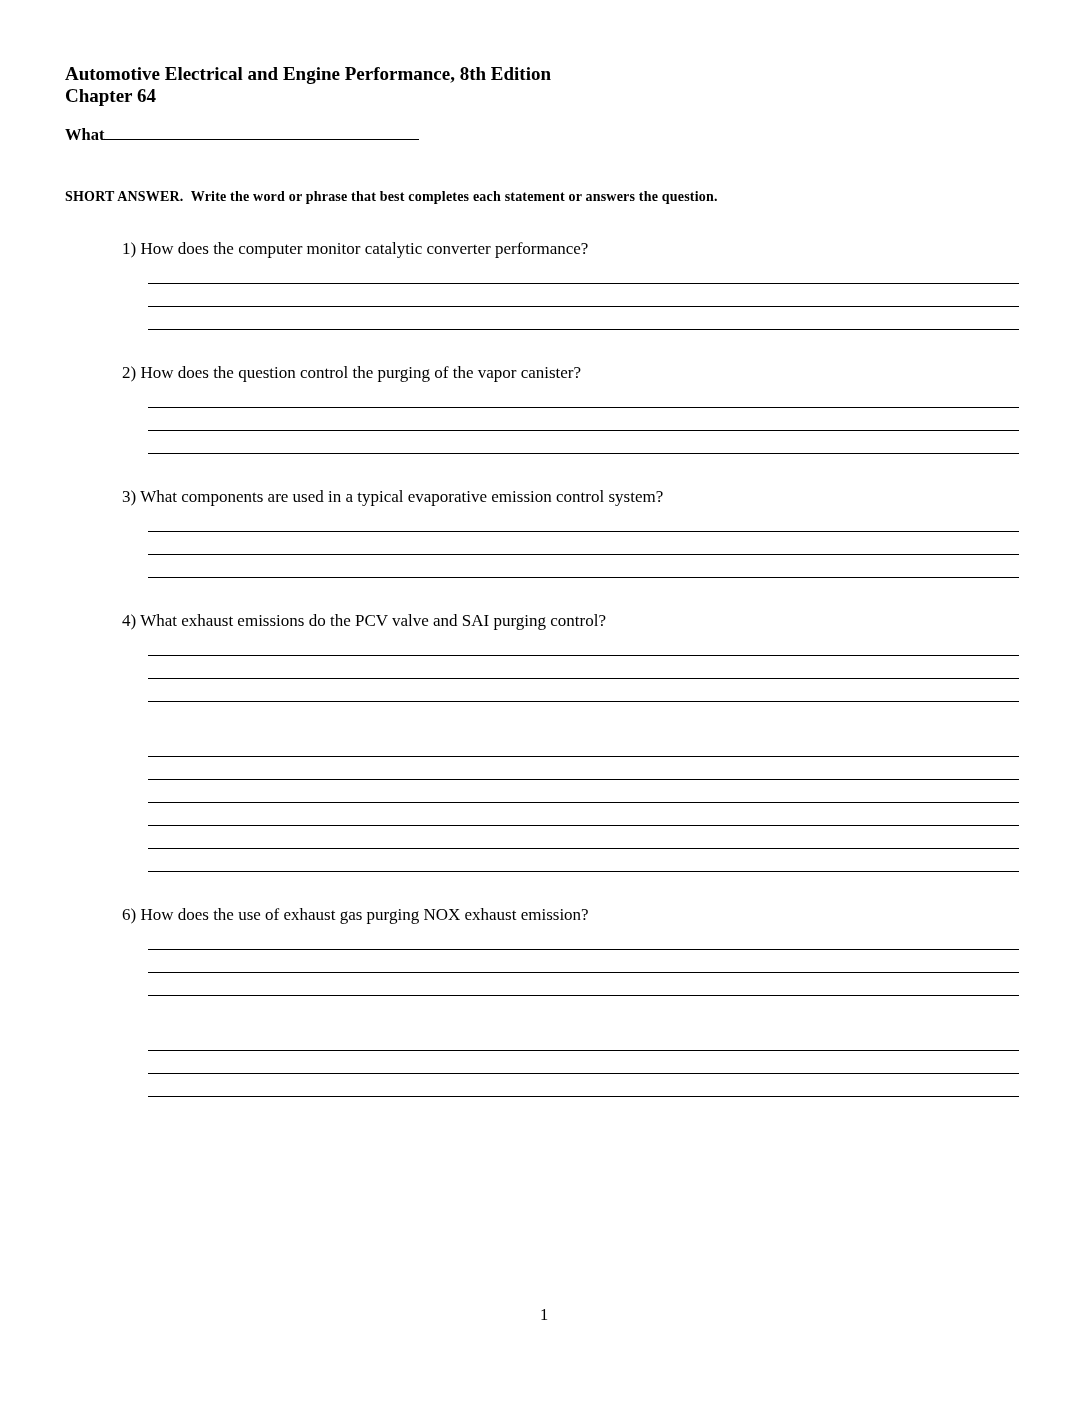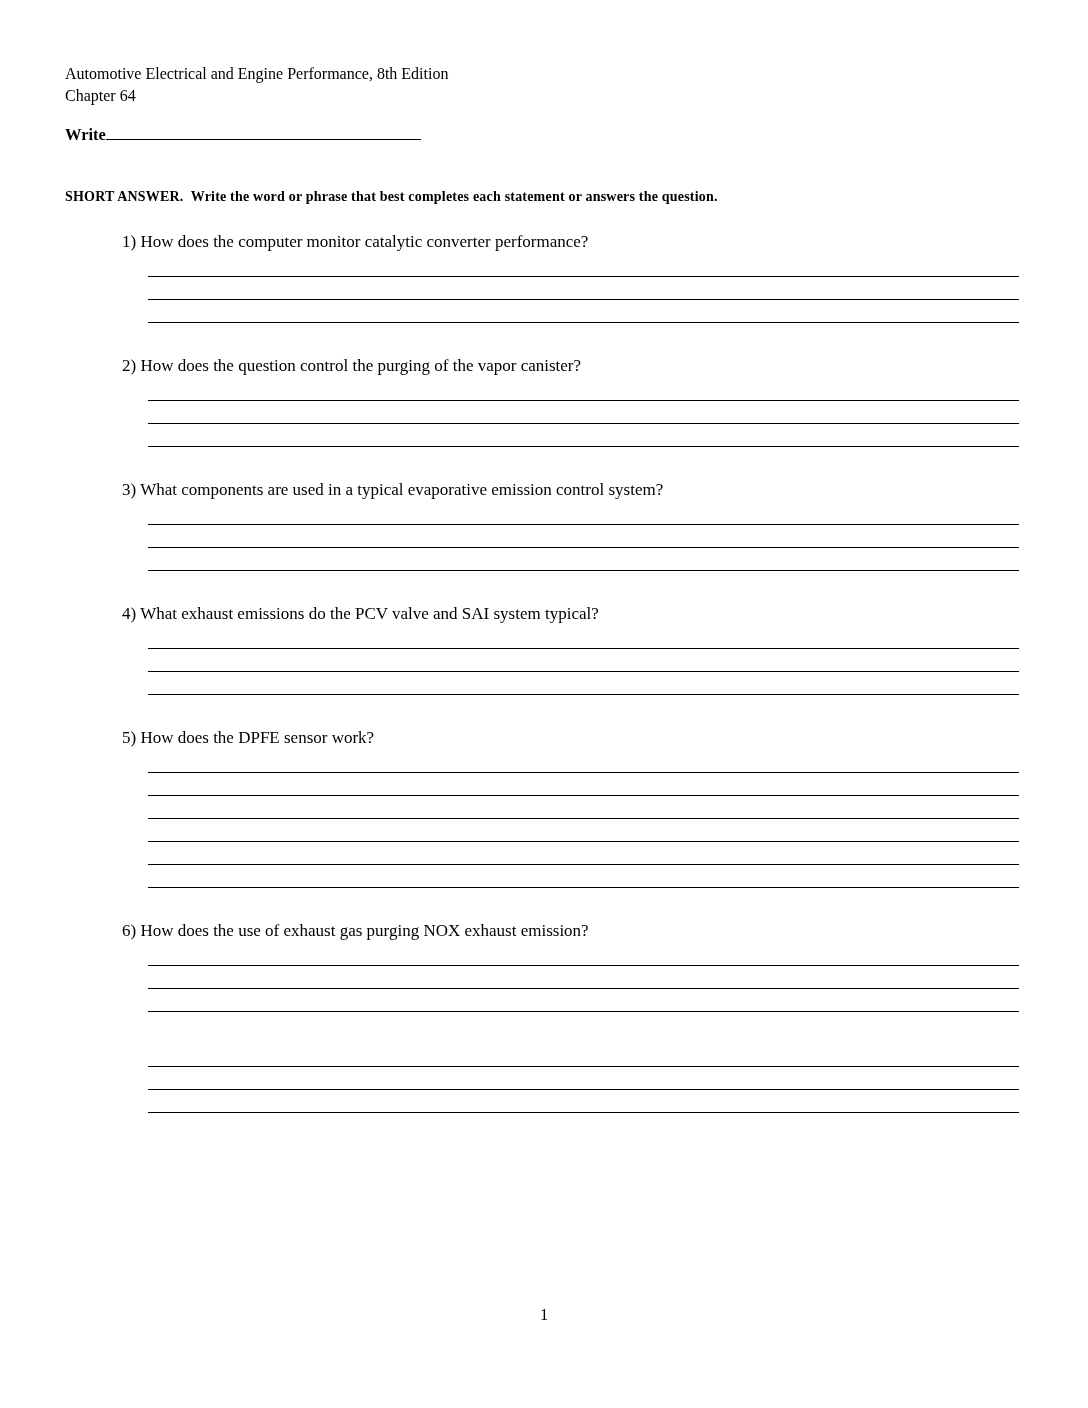--- a/index.html
+++ b/index.html
@@ -13,22 +13,22 @@
     position: relative;
     width: 1088px;
     height: 1408px;
     background: #ffffff;
     overflow: hidden;
   }
   .doc-header {
     position: absolute;
     left: 65px;
     top: 63px;
-    font-weight: normal;
-    font-size: 16px;
+    font-weight: bold;
+    font-size: 19px;
     line-height: 22px;
     white-space: nowrap;
   }
   .name-row {
     position: absolute;
     left: 65px;
     top: 122px;
     font-weight: bold;
     font-size: 16.5px;
     line-height: 21px;
@@ -47,21 +47,21 @@
     top: 186px;
     font-weight: bold;
     font-size: 14px;
     line-height: 22px;
     letter-spacing: 0.2px;
     white-space: pre-wrap;
   }
   .questions {
     position: absolute;
     left: 0;
-    top: 231px;
+    top: 238px;
     width: 1088px;
   }
   .question {
     margin-bottom: 32px;
   }
   .q-text {
     margin-left: 122px;
     font-size: 17px;
     line-height: 21px;
     white-space: nowrap;
@@ -91,21 +91,21 @@
 <body>
 
 <div class="page">
 
   <div class="doc-header">
     <div>Automotive Electrical and Engine Performance, 8th Edition</div>
     <div>Chapter 64</div>
   </div>
 
   <div class="name-row">
-    <span>Write</span><span class="name-underline"></span>
+    <span>What</span><span class="name-underline"></span>
   </div>
 
   <div class="section-heading">SHORT ANSWER.  Write the word or phrase that best completes each statement or answers the question.</div>
 
   <div class="questions" id="questions">
     <div class="question">
       <div class="q-text">
         <span class="q-num">1)</span>
         <span class="q-body">How does the computer monitor catalytic converter performance?</span>
       </div>
@@ -136,34 +136,30 @@
       <div class="answer-lines">
           <div class="answer-line"></div>
           <div class="answer-line"></div>
           <div class="answer-line"></div>
         </div>
     </div>
 
     <div class="question">
       <div class="q-text">
         <span class="q-num">4)</span>
-        <span class="q-body">What exhaust emissions do the PCV valve and SAI system typical?</span>
+        <span class="q-body">What exhaust emissions do the PCV valve and SAI purging control?</span>
       </div>
       <div class="answer-lines">
           <div class="answer-line"></div>
           <div class="answer-line"></div>
           <div class="answer-line"></div>
         </div>
     </div>
 
     <div class="question">
-      <div class="q-text">
-        <span class="q-num">5)</span>
-        <span class="q-body">How does the DPFE sensor work?</span>
-      </div>
       <div class="answer-lines">
           <div class="answer-line"></div>
           <div class="answer-line"></div>
           <div class="answer-line"></div>
           <div class="answer-line"></div>
           <div class="answer-line"></div>
           <div class="answer-line"></div>
         </div>
     </div>
 

